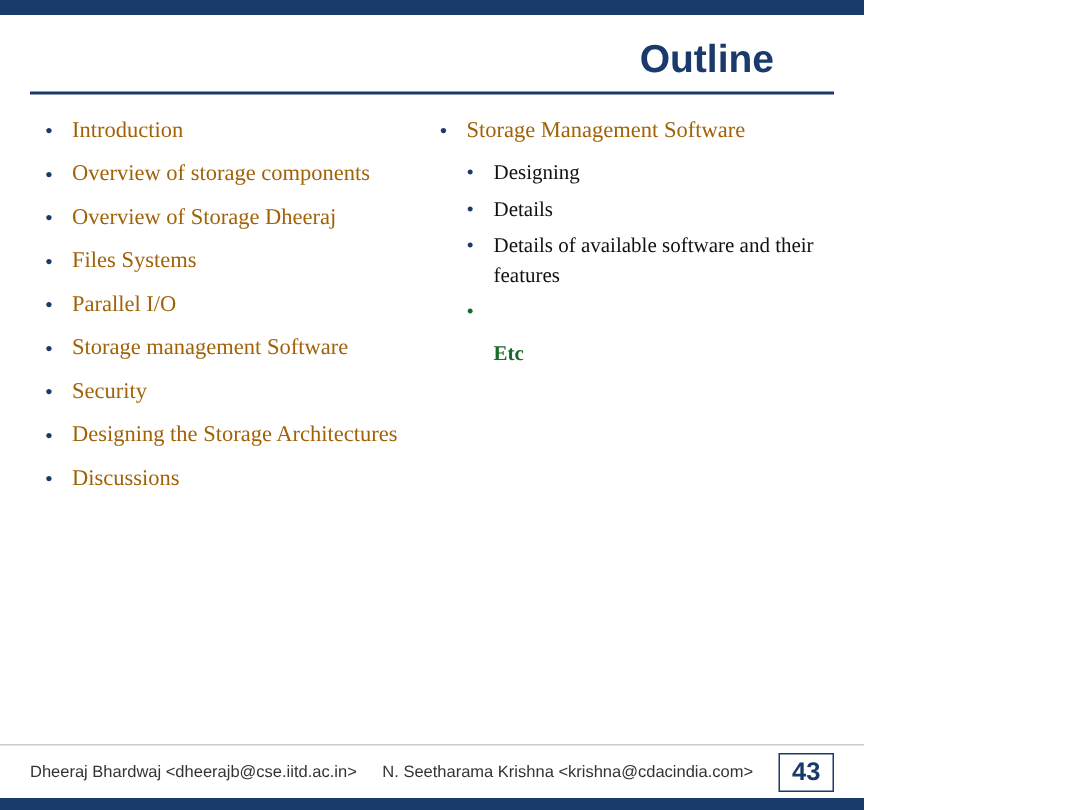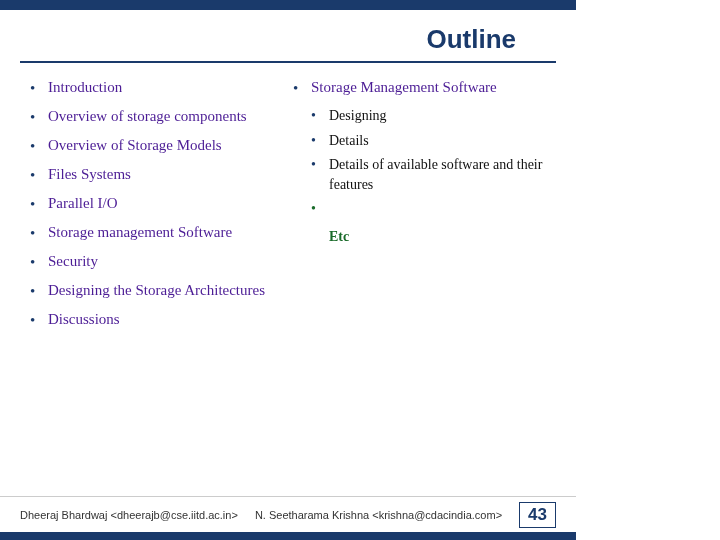--- a/index.html
+++ b/index.html
@@ -77,21 +77,21 @@
 
     .bullet-item .bullet {
       min-width: 18px;
       font-size: 15px;
       color: #1a3a6b;
       margin-top: 1px;
     }
 
     .bullet-item .text {
       font-size: 15px;
-      color: #4c1d95;
+      color: #a16207;
     }
 
     .sub-bullet-item {
       display: flex;
       align-items: flex-start;
       margin-bottom: 5px;
       margin-left: 18px;
       font-size: 14px;
       color: #111;
       line-height: 1.4;
@@ -172,21 +172,21 @@
         <span class="text">Introduction</span>
       </div>
 
       <div class="bullet-item">
         <span class="bullet">•</span>
         <span class="text">Overview of storage components</span>
       </div>
 
       <div class="bullet-item">
         <span class="bullet">•</span>
-        <span class="text">Overview of Storage Models</span>
+        <span class="text">Overview of Storage Dheeraj</span>
       </div>
 
       <div class="bullet-item">
         <span class="bullet">•</span>
         <span class="text">Files Systems</span>
       </div>
 
       <div class="bullet-item">
         <span class="bullet">•</span>
         <span class="text">Parallel I/O</span>

